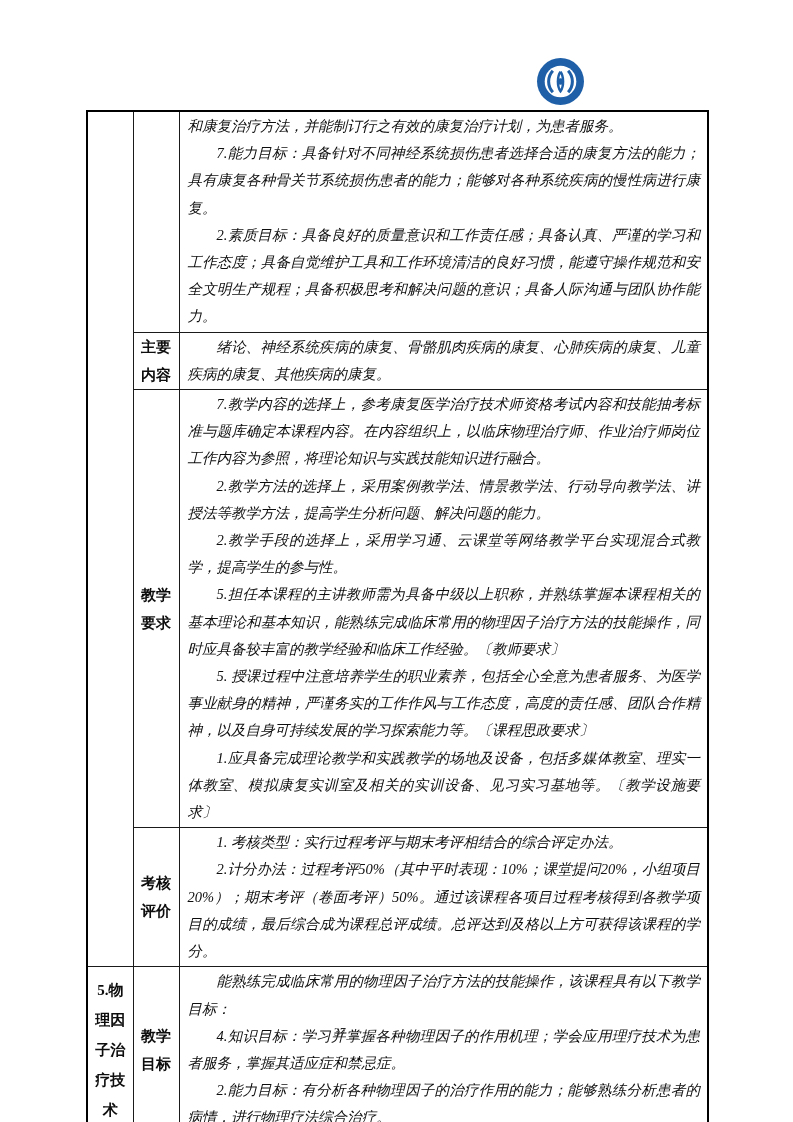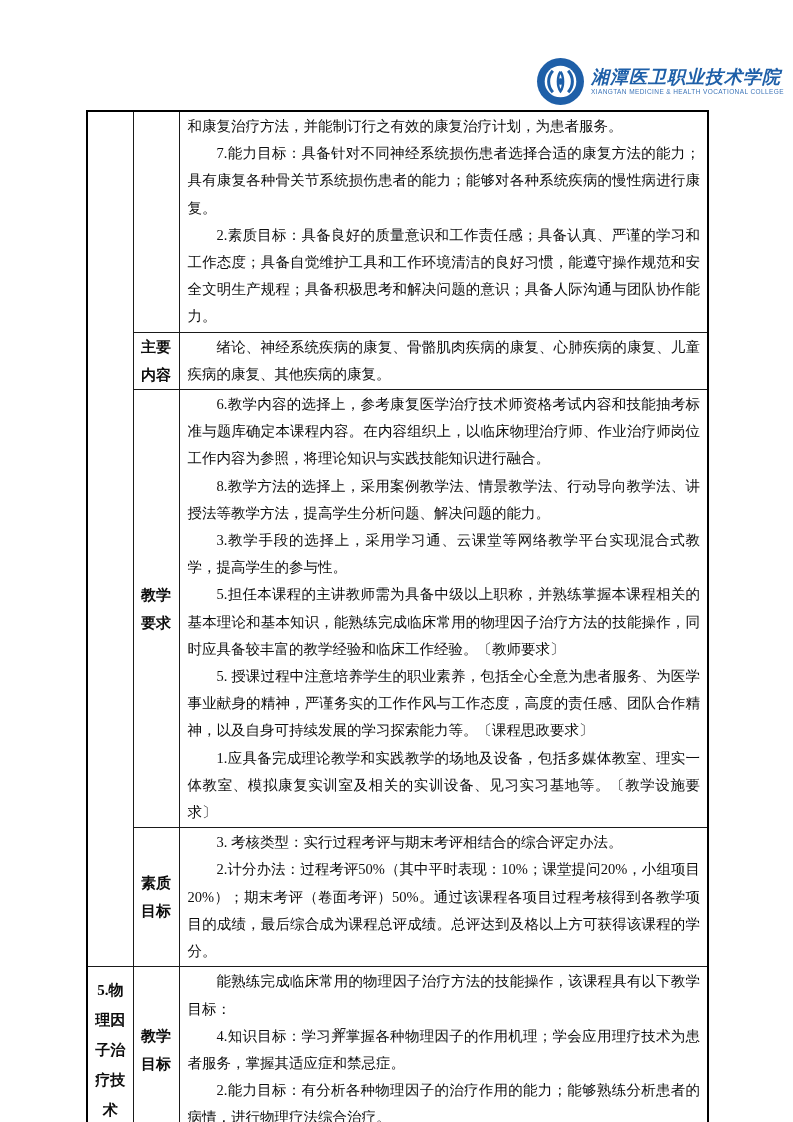--- a/index.html
+++ b/index.html
@@ -98,20 +98,21 @@
     padding: 1px 7px 1px 8px;
   }
   .content-cell p {
     margin: 0;
     font-size: 14.5px;
     line-height: 27.2px;
     text-align: justify;
     text-indent: 2em;
     word-break: break-all;
     color: #0d0d0d;
+    font-style: italic;
   }
   .content-cell p.noindent { text-indent: 0; }
 
   
   .r1 { height: 160px; }
   .r2 { height: 56px; }
   .r3 { height: 410px; }
   .r4 { height: 108px; }
   .r5 { height: 162px; }
 
@@ -132,24 +133,20 @@
 
 <div class="logo-block">
   <svg class="emblem" viewBox="0 0 48 48">
     <circle cx="24" cy="24" r="23" fill="#1e5fa8"></circle>
     <circle cx="24" cy="24" r="15.5" fill="#ffffff"></circle>
     <path d="M16.5 13.5 c-5.5 6 -5.5 15 0 21" stroke="#1e5fa8" stroke-width="3" fill="none"></path>
     <path d="M31.5 13.5 c5.5 6 5.5 15 0 21" stroke="#1e5fa8" stroke-width="3" fill="none"></path>
     <path d="M24 14.5 c3.4 4.5 3.4 14.5 0 19 c-3.4 -4.5 -3.4 -14.5 0 -19" fill="none" stroke="#1e5fa8" stroke-width="2.4"></path>
     <circle cx="24" cy="24" r="3.2" fill="#1e5fa8"></circle>
   </svg>
-  <div class="logo-text">
-    <div class="logo-zh">湘潭医卫职业技术学院</div>
-    <div class="logo-en">XIANGTAN MEDICINE &amp; HEALTH VOCATIONAL COLLEGE</div>
-  </div>
 </div>
 
 <table class="syllabus">
   <colgroup>
     <col class="col-course">
     <col class="col-label">
     <col class="col-content">
   </colgroup>
   <tbody>
 
@@ -166,33 +163,33 @@
     <tr class="r2">
       <td class="label-cell">主要内容</td>
       <td class="content-cell">
         <p>绪论、神经系统疾病的康复、骨骼肌肉疾病的康复、心肺疾病的康复、儿童疾病的康复、其他疾病的康复。</p>
       </td>
     </tr>
 
     <tr class="r3">
       <td class="label-cell">教学要求</td>
       <td class="content-cell">
-        <p>6.教学内容的选择上，参考康复医学治疗技术师资格考试内容和技能抽考标准与题库确定本课程内容。在内容组织上，以临床物理治疗师、作业治疗师岗位工作内容为参照，将理论知识与实践技能知识进行融合。</p>
-        <p>8.教学方法的选择上，采用案例教学法、情景教学法、行动导向教学法、讲授法等教学方法，提高学生分析问题、解决问题的能力。</p>
-        <p>3.教学手段的选择上，采用学习通、云课堂等网络教学平台实现混合式教学，提高学生的参与性。</p>
+        <p>7.教学内容的选择上，参考康复医学治疗技术师资格考试内容和技能抽考标准与题库确定本课程内容。在内容组织上，以临床物理治疗师、作业治疗师岗位工作内容为参照，将理论知识与实践技能知识进行融合。</p>
+        <p>2.教学方法的选择上，采用案例教学法、情景教学法、行动导向教学法、讲授法等教学方法，提高学生分析问题、解决问题的能力。</p>
+        <p>2.教学手段的选择上，采用学习通、云课堂等网络教学平台实现混合式教学，提高学生的参与性。</p>
         <p>5.担任本课程的主讲教师需为具备中级以上职称，并熟练掌握本课程相关的基本理论和基本知识，能熟练完成临床常用的物理因子治疗方法的技能操作，同时应具备较丰富的教学经验和临床工作经验。〔教师要求〕</p>
         <p>5. 授课过程中注意培养学生的职业素养，包括全心全意为患者服务、为医学事业献身的精神，严谨务实的工作作风与工作态度，高度的责任感、团队合作精神，以及自身可持续发展的学习探索能力等。〔课程思政要求〕</p>
         <p>1.应具备完成理论教学和实践教学的场地及设备，包括多媒体教室、理实一体教室、模拟康复实训室及相关的实训设备、见习实习基地等。〔教学设施要求〕</p>
       </td>
     </tr>
 
     <tr class="r4">
-      <td class="label-cell">素质目标</td>
-      <td class="content-cell">
-        <p>3. 考核类型：实行过程考评与期末考评相结合的综合评定办法。</p>
+      <td class="label-cell">考核评价</td>
+      <td class="content-cell">
+        <p>1. 考核类型：实行过程考评与期末考评相结合的综合评定办法。</p>
         <p>2.计分办法：过程考评50%（其中平时表现：10%；课堂提问20%，小组项目20%）；期末考评（卷面考评）50%。通过该课程各项目过程考核得到各教学项目的成绩，最后综合成为课程总评成绩。总评达到及格以上方可获得该课程的学分。</p>
       </td>
     </tr>
 
     <tr class="r5">
       <td class="course-cell">5.物理因子治疗技术</td>
       <td class="label-cell">教学目标</td>
       <td class="content-cell">
         <p>能熟练完成临床常用的物理因子治疗方法的技能操作，该课程具有以下教学目标：</p>
         <p>4.知识目标：学习并掌握各种物理因子的作用机理；学会应用理疗技术为患者服务，掌握其适应症和禁忌症。</p>

